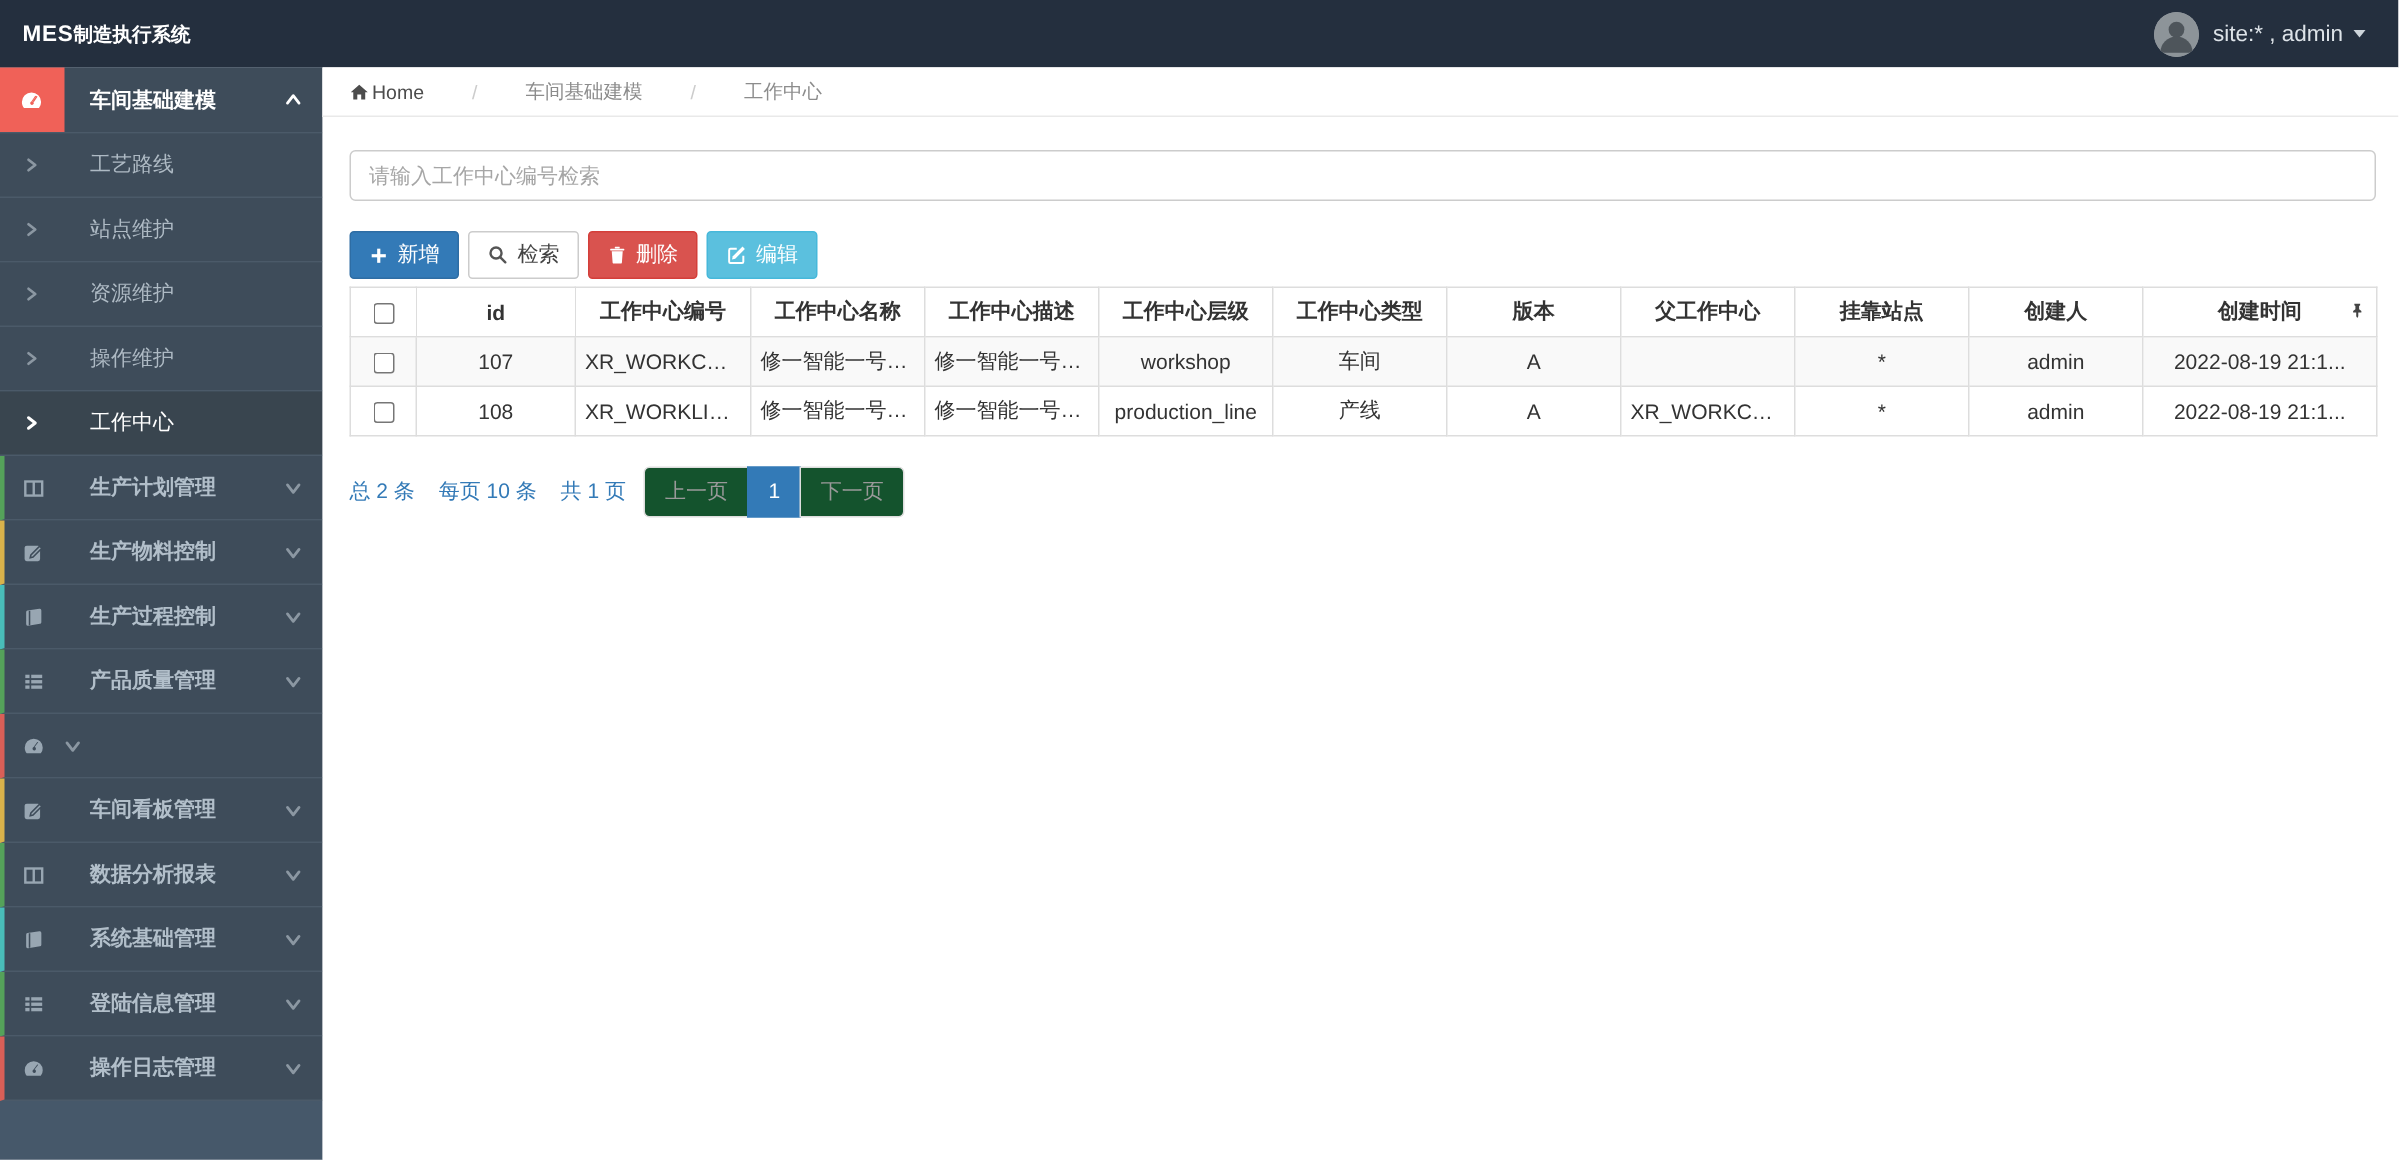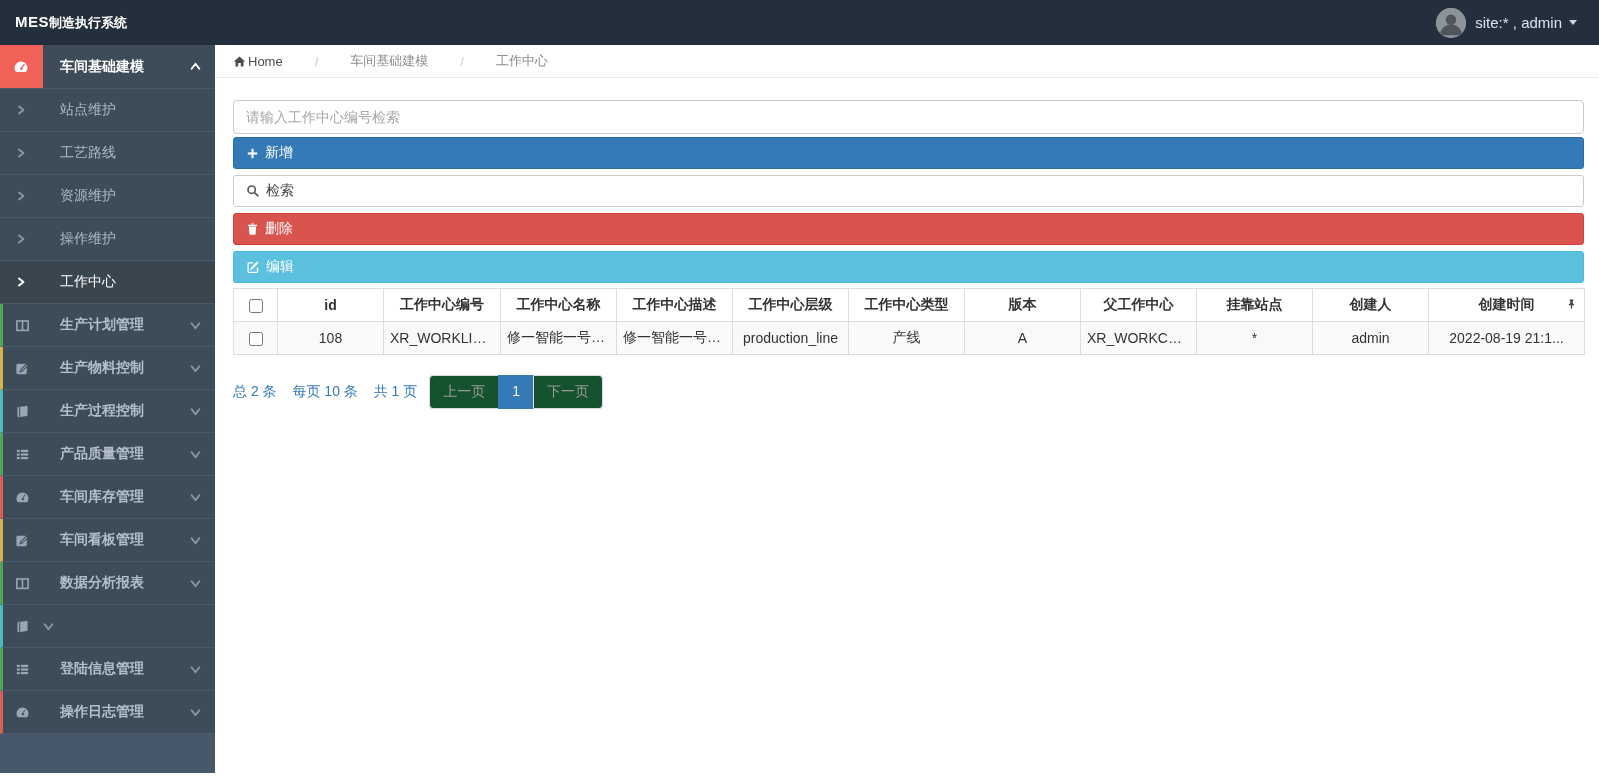--- a/index.html
+++ b/index.html
@@ -67,21 +67,21 @@
   .bc-sep { color:#cccccc; margin:0 7px; }
 
   
   .content { padding:22px 15px 0 18px; }
   .search-input {
     width:100%; height:34px; border:1px solid #cccccc; border-radius:4px;
     padding:0 12px; font-size:14px; color:#555; outline:none;
     font-family:"Liberation Sans", sans-serif;
   }
   .search-input::placeholder { color:#a6a6a6; }
-  .btn-row { margin-top:3px; display:flex; gap:6px;flex-direction:column; }
+  .btn-row { margin-top:20px; display:flex; gap:6px; }
   .btn {
     height:32px; padding:0 12px; border-radius:3px; font-size:14px;
     display:inline-flex; align-items:center; gap:6px; border:1px solid transparent;
     cursor:pointer; font-family:"Liberation Sans", sans-serif;
   }
   .btn-primary { background:#337ab7; border-color:#2e6da4; color:#fff; }
   .btn-default { background:#ffffff; border-color:#cccccc; color:#444; }
   .btn-default .btn-ic { color:#555; }
   .btn-danger  { background:#d9534f; border-color:#d43f3a; color:#fff; }
   .btn-info    { background:#5bc0de; border-color:#46b8da; color:#fff; }
@@ -155,29 +155,29 @@
           </svg>
       </span>
     </div>
 
     <div class="menu-row sub">
       <span class="icon-cell">
           <svg width="10" height="10" viewBox="0 0 10 10">
             <path d="M3 1.5 7.5 5 3 8.5" stroke="currentColor" stroke-width="1.8" fill="none" stroke-linecap="round" stroke-linejoin="round"></path>
           </svg>
         </span>
-      <span class="menu-label">站点维护</span>
+      <span class="menu-label">工艺路线</span>
     </div>
     <div class="menu-row sub">
       <span class="icon-cell">
           <svg width="10" height="10" viewBox="0 0 10 10">
             <path d="M3 1.5 7.5 5 3 8.5" stroke="currentColor" stroke-width="1.8" fill="none" stroke-linecap="round" stroke-linejoin="round"></path>
           </svg>
         </span>
-      <span class="menu-label">工艺路线</span>
+      <span class="menu-label">站点维护</span>
     </div>
     <div class="menu-row sub">
       <span class="icon-cell">
           <svg width="10" height="10" viewBox="0 0 10 10">
             <path d="M3 1.5 7.5 5 3 8.5" stroke="currentColor" stroke-width="1.8" fill="none" stroke-linecap="round" stroke-linejoin="round"></path>
           </svg>
         </span>
       <span class="menu-label">资源维护</span>
     </div>
     <div class="menu-row sub">
@@ -257,21 +257,20 @@
           </svg>
         </span>
     </div>
     <div class="menu-row parent accent-red">
       <span class="icon-cell">
           <svg width="15" height="15" viewBox="0 0 16 16" fill="currentColor">
             <path d="M8 2.6A6.4 6.4 0 0 0 1.6 9c0 1.5.5 2.9 1.4 4h10a6.4 6.4 0 0 0 1.4-4A6.4 6.4 0 0 0 8 2.6z"></path>
             <path d="M11.2 5.2 8.6 8.6a1.2 1.2 0 1 1-1.2 1.9 1.2 1.2 0 0 1 .5-1.9l2.6-3.7z" fill="#3e4c5a"></path>
           </svg>
         </span>
-      <span class="menu-label">车间库存管理</span>
       <span class="menu-chevron">
           <svg class="rot90" width="11" height="11" viewBox="0 0 10 10">
             <path d="M3 1.5 7.5 5 3 8.5" stroke="currentColor" stroke-width="1.7" fill="none" stroke-linecap="round" stroke-linejoin="round"></path>
           </svg>
         </span>
     </div>
     <div class="menu-row parent accent-yellow">
       <span class="icon-cell">
           <svg width="15" height="15" viewBox="0 0 16 16">
             <rect x="1.5" y="3" width="11" height="11" rx="1.5" fill="currentColor"></rect>
@@ -299,20 +298,21 @@
           </svg>
         </span>
     </div>
     <div class="menu-row parent accent-teal">
       <span class="icon-cell">
           <svg width="15" height="15" viewBox="0 0 16 16">
             <path d="M3.5 3.2 12 2a1.2 1.2 0 0 1 1.4 1.2v8.3a1.2 1.2 0 0 1-1 1.2L4 14a1.2 1.2 0 0 1-1.4-1.2V4.4a1.2 1.2 0 0 1 .9-1.2z" fill="currentColor"></path>
             <line x1="5" y1="3.4" x2="5" y2="13.6" stroke="#3e4c5a" stroke-width="1.1"></line>
           </svg>
         </span>
+      <span class="menu-label">系统基础管理</span>
       <span class="menu-chevron">
           <svg class="rot90" width="11" height="11" viewBox="0 0 10 10">
             <path d="M3 1.5 7.5 5 3 8.5" stroke="currentColor" stroke-width="1.7" fill="none" stroke-linecap="round" stroke-linejoin="round"></path>
           </svg>
         </span>
     </div>
     <div class="menu-row parent accent-green">
       <span class="icon-cell">
           <svg width="15" height="15" viewBox="0 0 16 16" fill="currentColor">
             <rect x="2" y="3" width="3" height="2.4"></rect>
@@ -438,20 +438,34 @@
               <span>创建时间</span>
               <span class="pin"><svg width="11" height="12" viewBox="0 0 16 16" fill="currentColor">
                     <path d="M5.2 1.5h5.6v1.3l-1 .9v3.2l2.2 1.7v1.3H9v3.6L8 15.2l-1-1.7V9.9H4V8.6l2.2-1.7V3.7l-1-.9z"></path>
                   </svg></span>
             </th>
           </tr>
         </thead>
         <tbody>
           <tr>
             <td><input type="checkbox" style=""></td>
+            <td>107</td>
+            <td>XR_WORKCEN...</td>
+            <td>修一智能一号车间</td>
+            <td>修一智能一号车间</td>
+            <td>workshop</td>
+            <td>车间</td>
+            <td>A</td>
+            <td></td>
+            <td>*</td>
+            <td>admin</td>
+            <td>2022-08-19 21:1...</td>
+          </tr>
+          <tr>
+            <td><input type="checkbox" style=""></td>
             <td>108</td>
             <td>XR_WORKLINE...</td>
             <td>修一智能一号S...</td>
             <td>修一智能一号S...</td>
             <td>production_line</td>
             <td>产线</td>
             <td>A</td>
             <td>XR_WORKCEN...</td>
             <td>*</td>
             <td>admin</td>

